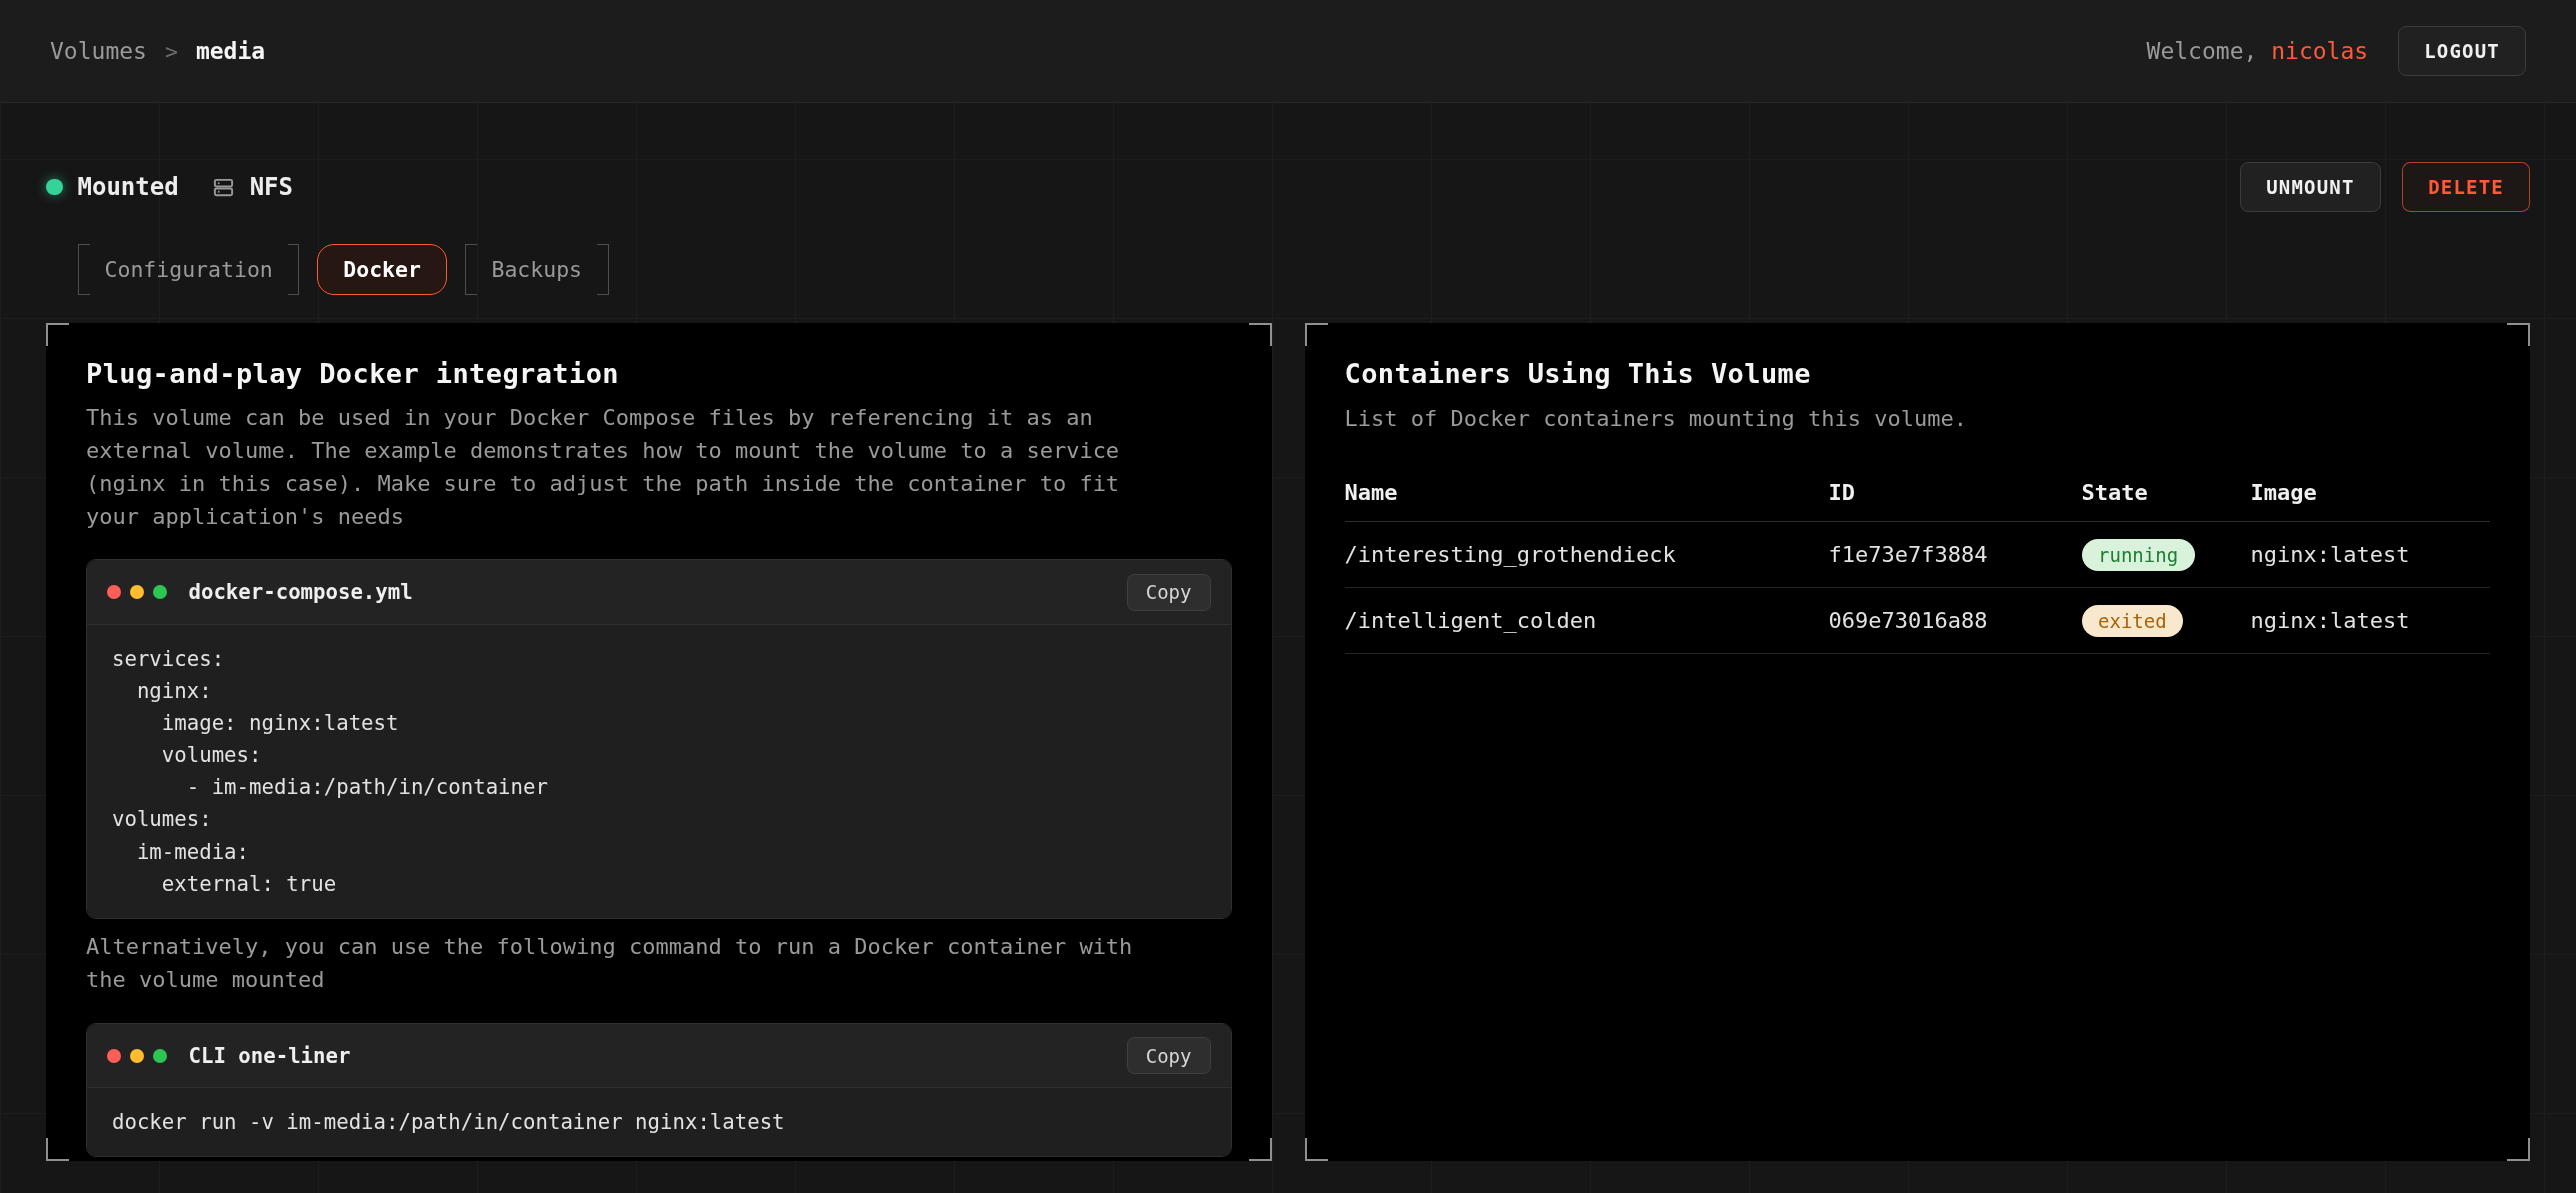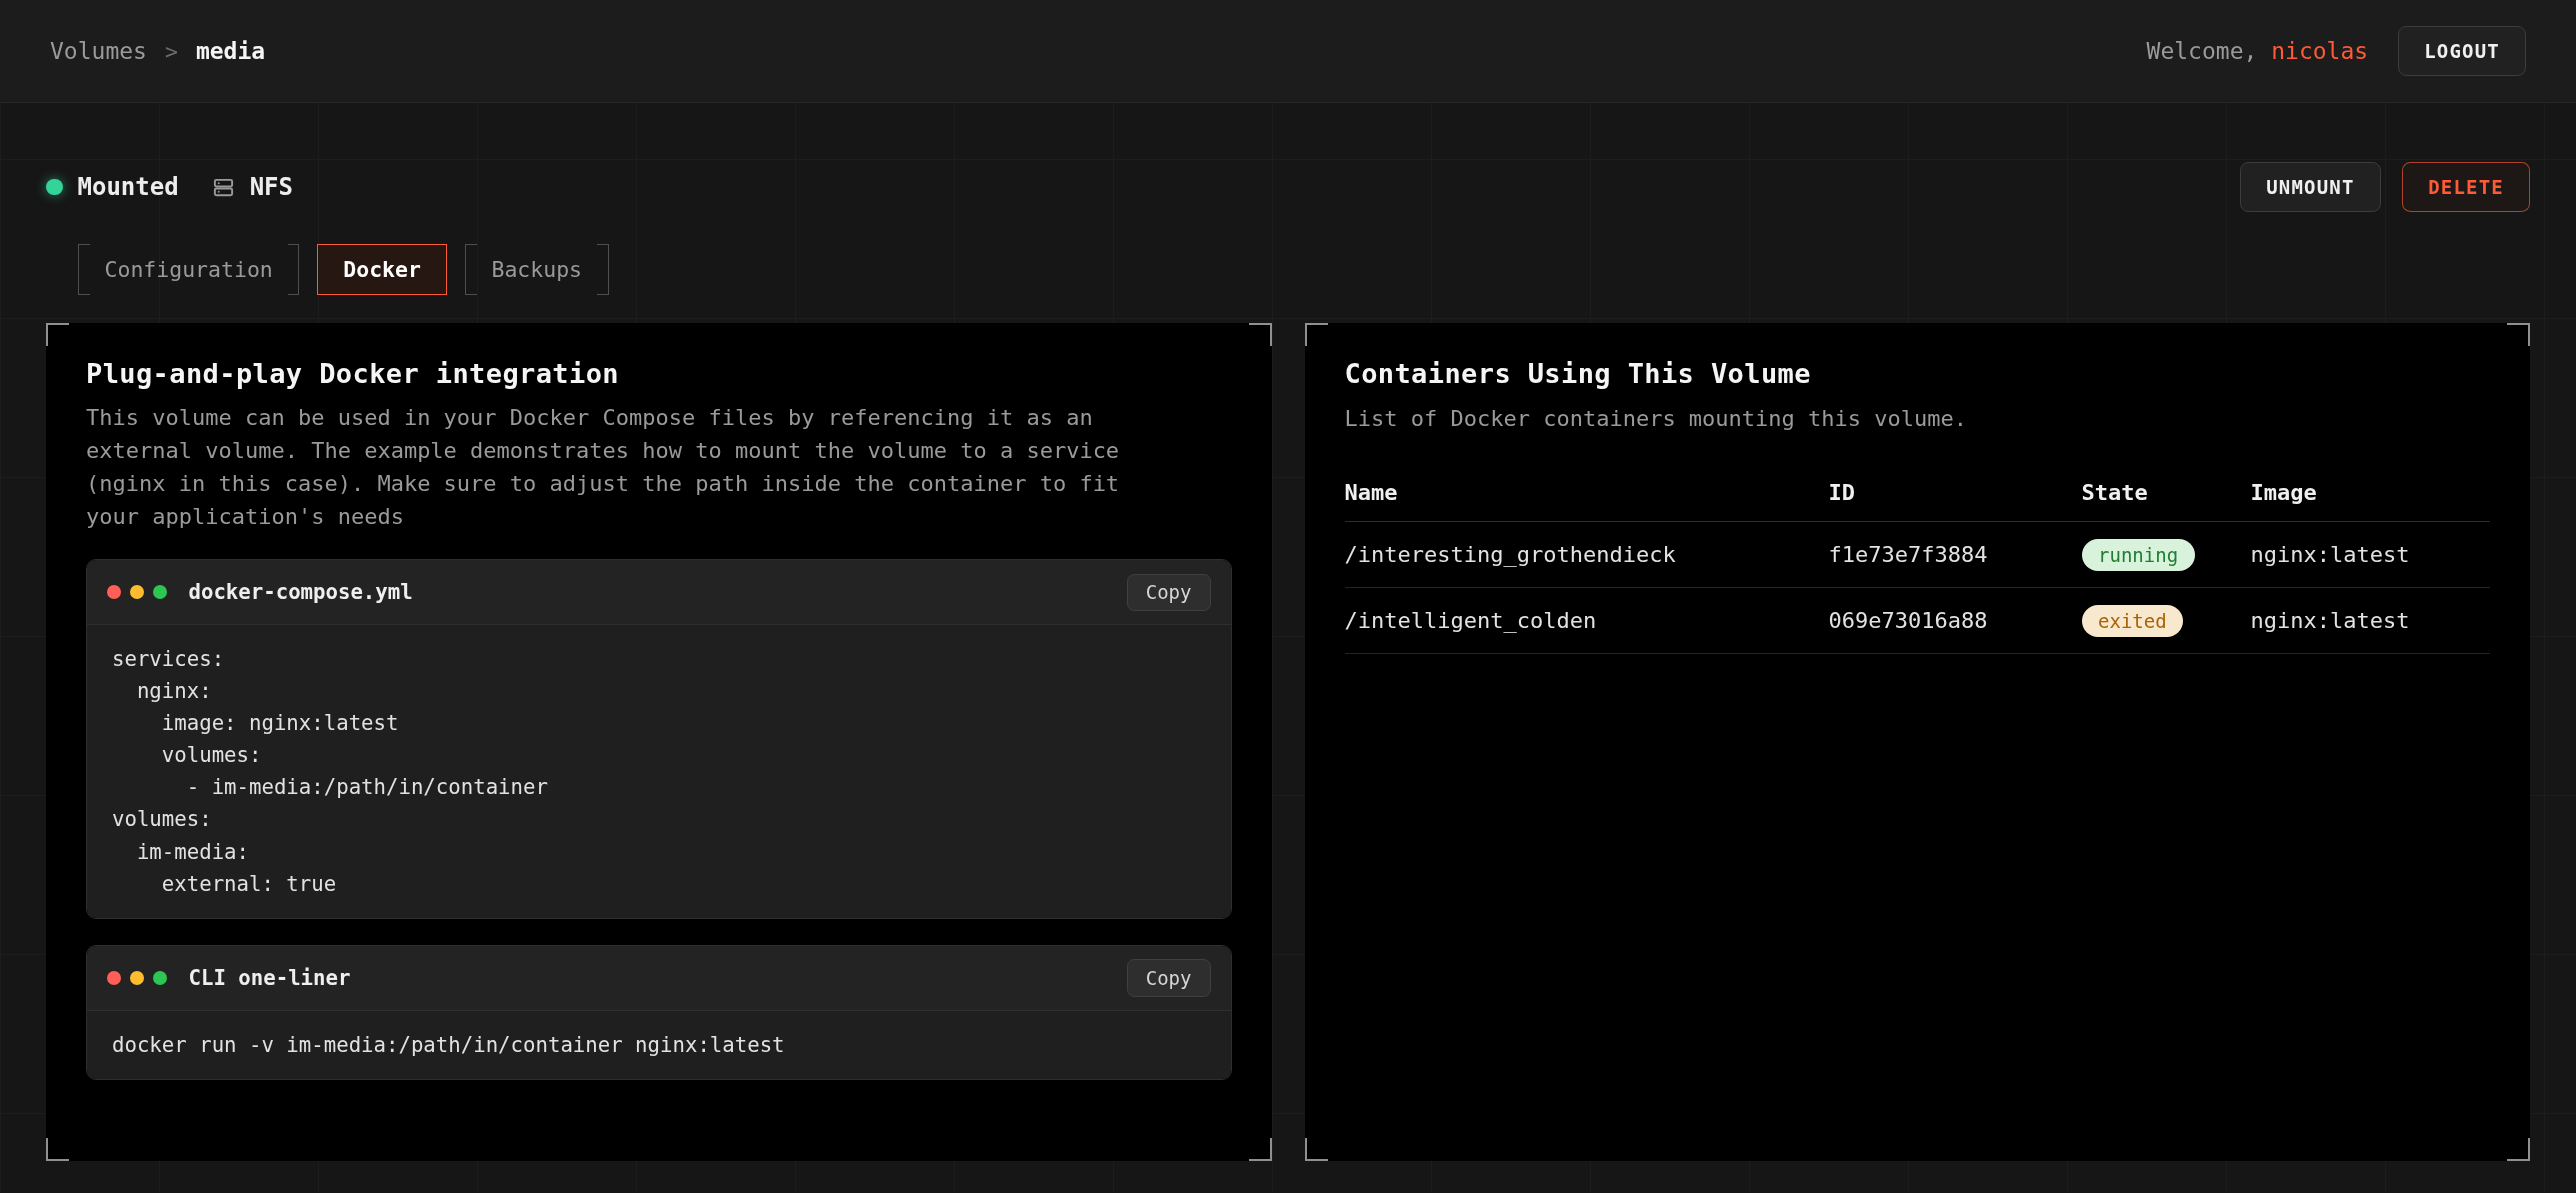--- a/index.html
+++ b/index.html
@@ -89,21 +89,21 @@
   .tab::before, .tab::after {
     content: ""; position: absolute; top: 0; bottom: 0; width: 10.7px;
     border: 1.7px solid #4f4f4f;
   }
   .tab::before { left: 0; border-right: none; }
   .tab::after  { right: 0; border-left: none; }
   .tab.active {
     color: #ffffff; font-weight: bold;
     background: #271712;
     border: 1.7px solid var(--accent);
-    border-radius: 0;
+    border-radius: 17px;
     padding: 11.6px 25px;
   }
   .tab.active::before, .tab.active::after { display: none; }
 
   
   .panels { display: flex; gap: 33px; margin-top: 28px; height: 838px; }
   .panel {
     position: relative;
     flex: 1 1 0;
     background: #000000;
@@ -270,20 +270,21 @@
   nginx:
     image: nginx:latest
     volumes:
       - im-media:/path/in/container
 volumes:
   im-media:
     external: true</pre>
         </div>
       </div>
 
+      <p class="panel-desc">Alternatively, you can use the following command to run a Docker container with the volume mounted</p>
 
       <div class="code-window">
         <div class="code-header">
           <span class="traffic">
             <i class="t-red"></i>
             <i class="t-yellow"></i>
             <i class="t-green"></i>
           </span>
           <span class="code-filename">CLI one-liner</span>
           <button class="copy-btn">Copy</button>

